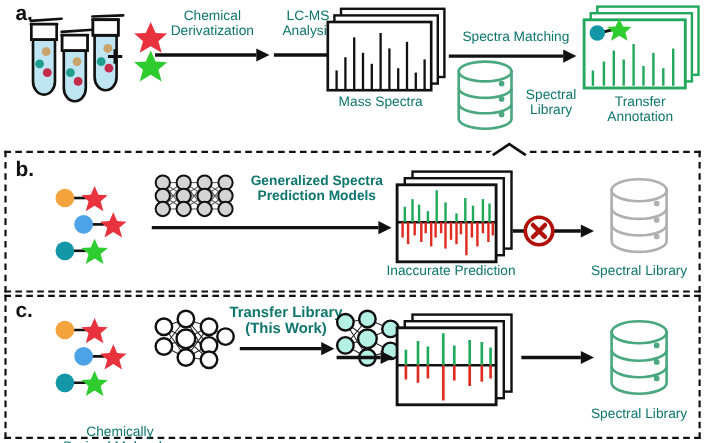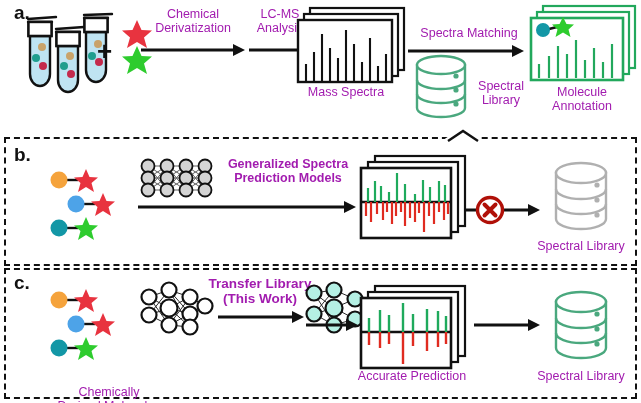--- a/index.html
+++ b/index.html
@@ -1,20 +1,20 @@
 <!DOCTYPE html>
 <html><head>
 <meta charset="utf-8">
 <style>
   html,body{margin:0;padding:0;background:#ffffff;}
   body{width:641px;height:403px;position:relative;overflow:hidden;
        font-family:"Liberation Sans",sans-serif;color:#111;}
   .fig{position:absolute;inset:0;}
   .abs{position:absolute;}
-  .lbl{position:absolute;font-size:12.5px;line-height:13.5px;text-align:center;color:#a21caf;white-space:pre-line;}
+  .lbl{position:absolute;font-size:12.5px;line-height:13.5px;text-align:center;color:#0f766e;white-space:pre-line;}
   .panel-letter{position:absolute;font-size:19px;font-weight:bold;color:#111;}
   .dashbox{position:absolute;border:2.4px dashed #111;box-sizing:border-box;}
   svg{display:block;overflow:visible;}
   .txt-bold{font-weight:bold;}
 </style>
 </head>
 <body>
 
 <div class="fig">
 
@@ -131,21 +131,21 @@
       <line x1="65" y1="74" x2="65" y2="44"></line>
       <line x1="74" y1="74" x2="74" y2="58"></line>
       <line x1="83" y1="74" x2="83" y2="40"></line>
     </g>
     <g>
       <line x1="16" y1="26" x2="28" y2="23" stroke="#111" stroke-width="2.6"></line>
       <circle cx="14" cy="26" r="7" fill="#1397a6"></circle>
       <path d="M34 13 L37.5 20 L45 20.5 L39.5 25.5 L41.5 33 L34 28.5 L26.5 33 L28.5 25.5 L23 20.5 L30.5 20 Z" fill="#2ecc2e"></path>
     </g>
   </svg>
-  <div class="lbl" style="left:528px;top:86px;width:108px;">Molecule
+  <div class="lbl" style="left:528px;top:86px;width:108px;">Transfer
 Annotation</div>
 
   <div class="dashbox" style="left:4px;top:137px;width:633px;height:129px;"></div>
 
   <svg class="abs" style="left:446px;top:128px;" width="36" height="14">
     <path d="M0 13 L17 2 L34 13" fill="#fff" stroke="#fff" stroke-width="5"></path>
     <path d="M2 13 L17 3 L32 13" fill="none" stroke="#111" stroke-width="2.4"></path>
   </svg>
 
   <div class="panel-letter" style="left:14px;top:144px;">b.</div>
@@ -253,20 +253,21 @@
       <line x1="56" y1="48" x2="56" y2="68"></line>
       <line x1="60" y1="48" x2="60" y2="59"></line>
       <line x1="65" y1="48" x2="65" y2="78"></line>
       <line x1="70" y1="48" x2="70" y2="62"></line>
       <line x1="75" y1="48" x2="75" y2="70"></line>
       <line x1="80" y1="48" x2="80" y2="58"></line>
       <line x1="85" y1="48" x2="85" y2="66"></line>
       <line x1="89" y1="48" x2="89" y2="60"></line>
     </g>
   </svg>
+  <div class="lbl" style="left:345px;top:240px;width:130px;">Inaccurate Prediction</div>
 
   <svg class="abs" style="left:466px;top:195px;" width="74" height="30" viewBox="0 0 74 30">
     <line x1="0" y1="15" x2="62" y2="15" stroke="#111" stroke-width="3"></line>
     <path d="M62 9 L74 15 L62 21 Z" fill="#111"></path>
     <g>
       <circle cx="24" cy="15" r="12.5" fill="#fff" stroke="#b01008" stroke-width="3.4"></circle>
       <path d="M18.5 9.5 L29.5 20.5 M29.5 9.5 L18.5 20.5" stroke="#b01008" stroke-width="4" stroke-linecap="round"></path>
     </g>
   </svg>
 
@@ -394,21 +395,20 @@
       <line x1="10" y1="48" x2="10" y2="61"></line>
       <line x1="21" y1="48" x2="21" y2="64"></line>
       <line x1="30" y1="48" x2="30" y2="60"></line>
       <line x1="44" y1="48" x2="44" y2="80"></line>
       <line x1="54" y1="48" x2="54" y2="62"></line>
       <line x1="68" y1="48" x2="68" y2="67"></line>
       <line x1="79" y1="48" x2="79" y2="63"></line>
       <line x1="87" y1="48" x2="87" y2="60"></line>
     </g>
   </svg>
-  <div class="lbl" style="left:349px;top:370px;width:126px;">Accurate Prediction</div>
 
   <svg class="abs" style="left:474px;top:318px;" width="66" height="14">
     <line x1="0" y1="7" x2="54" y2="7" stroke="#111" stroke-width="3"></line>
     <path d="M54 1 L66 7 L54 13 Z" fill="#111"></path>
   </svg>
 
   <svg class="abs" style="left:551px;top:292px;" width="60" height="68" viewBox="0 0 60 68">
     <g stroke="#4aa87e" stroke-width="2.4" fill="#fff">
       <path d="M5 10 L5 56 a25 10 0 0 0 50 0 L55 10 Z"></path>
       <ellipse cx="30" cy="10" rx="25" ry="10"></ellipse>

